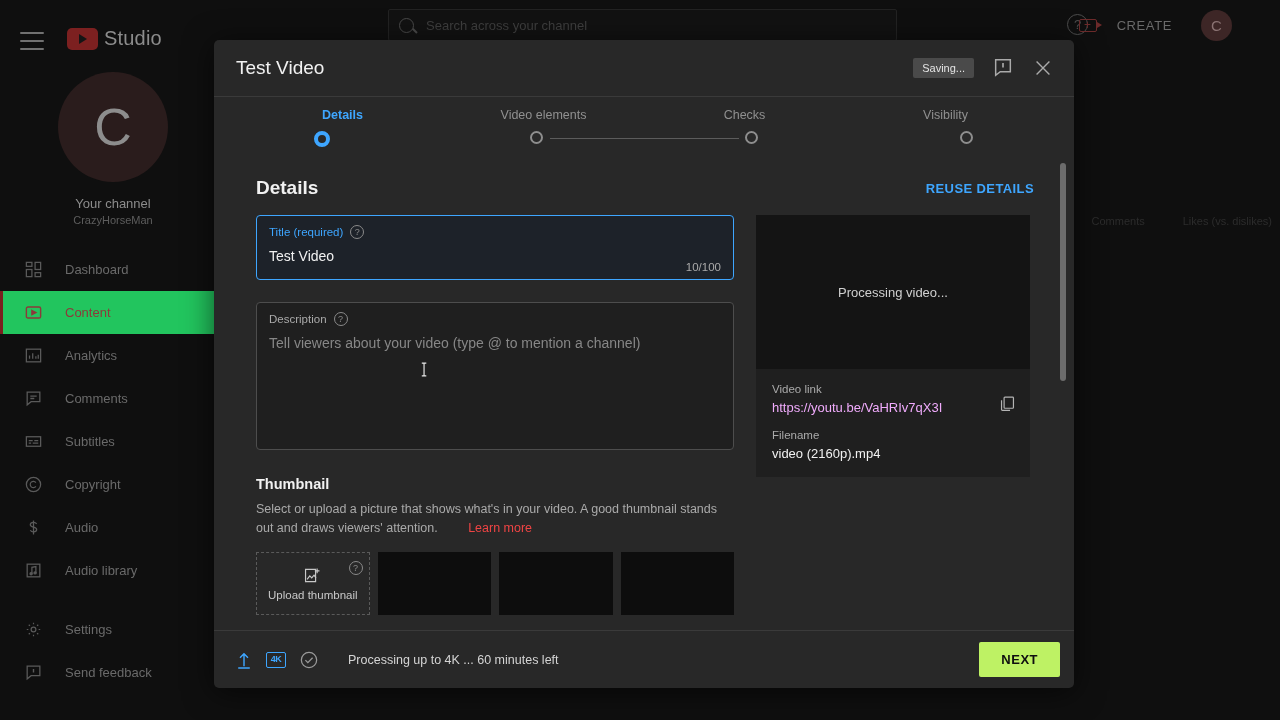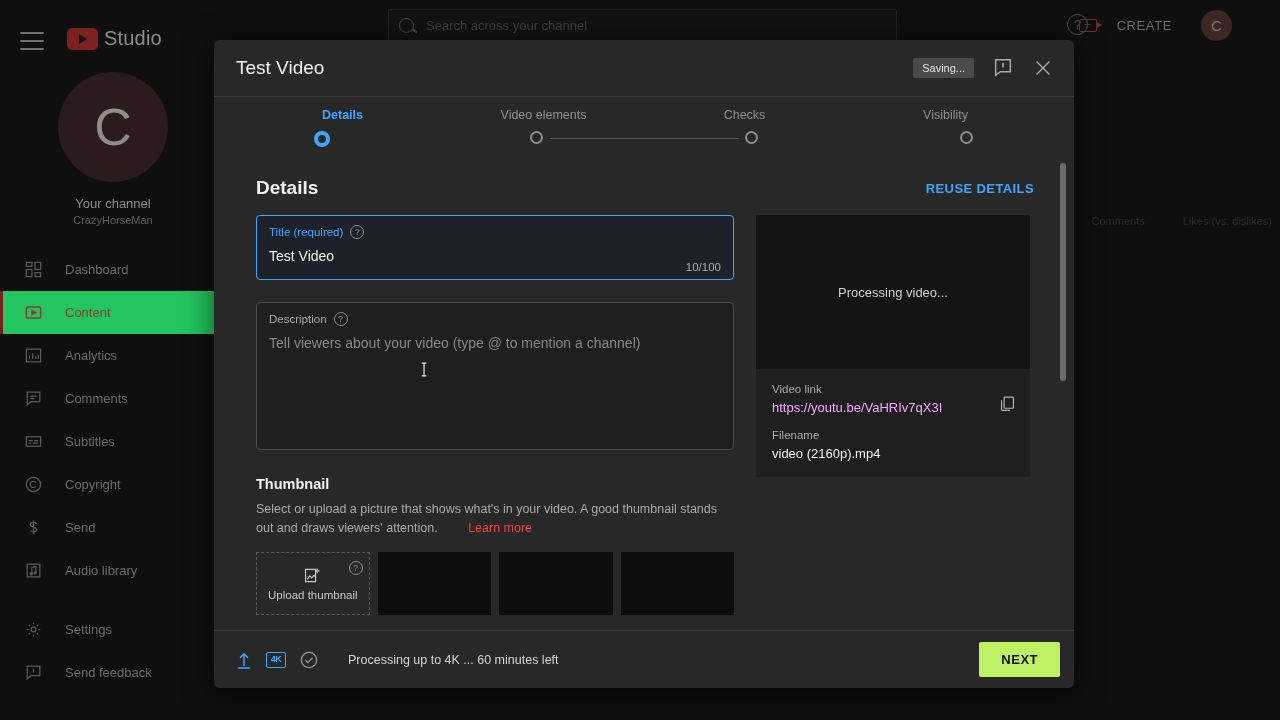--- a/index.html
+++ b/index.html
@@ -282,21 +282,21 @@
           </span>
           <span class="lbl">Copyright</span>
         </div>
         <div class="nav-item">
           <span class="nav-ico">
             <svg viewBox="0 0 24 24" width="19" height="19" fill="none" stroke="currentColor" stroke-width="1.6">
               <path d="M16 7.5C15 6 13.5 5.5 12 5.5c-2.5 0-4 1.3-4 3s2 2.4 4 3 4 1.2 4 3-1.6 3-4 3c-1.7 0-3.2-.6-4-2"></path>
               <path d="M12 3.2v17.6"></path>
             </svg>
           </span>
-          <span class="lbl">Send</span>
+          <span class="lbl">Audio</span>
         </div>
         <div class="nav-item">
           <span class="nav-ico">
             <svg viewBox="0 0 24 24" width="19" height="19" fill="none" stroke="currentColor" stroke-width="1.6">
               <rect x="4" y="4" width="16" height="16"></rect>
                 <path d="M10 16V8l5-1v8"></path>
               <circle cx="9" cy="16" r="1.4" fill="currentColor"></circle>
                 <circle cx="14" cy="15" r="1.4" fill="currentColor"></circle>
             </svg>
           </span>

